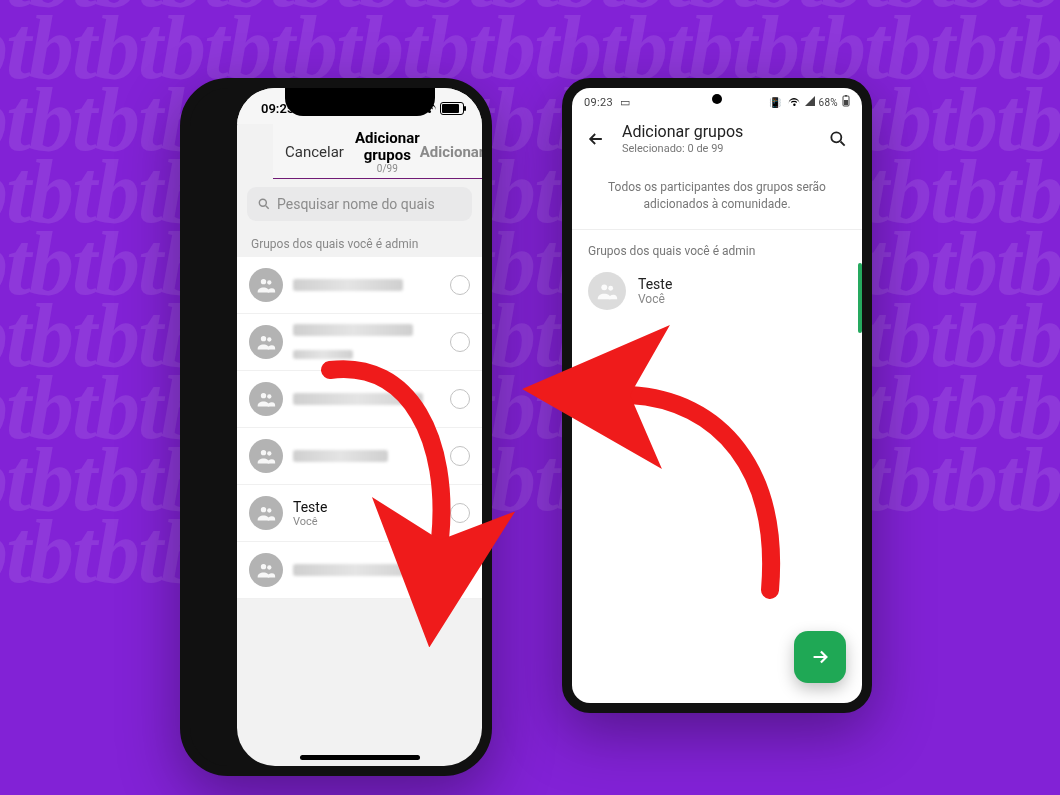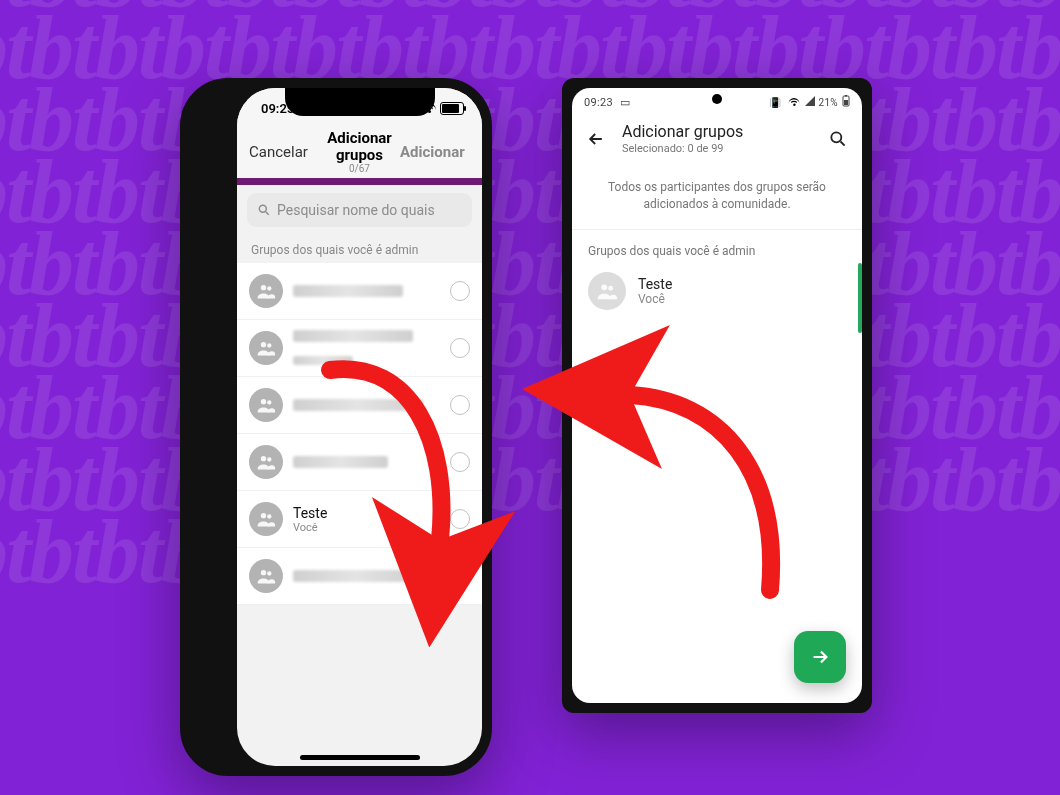--- a/index.html
+++ b/index.html
@@ -151,21 +151,22 @@
     background: #000;
     border-radius: 1px;
   }
 
   .ios-nav {
     display: flex;
     align-items: center;
     justify-content: space-between;
     padding: 6px 12px 4px 12px;
     background: #f6f6f6;
-    border-bottom: 7px solid #701a75;
+    border-bottom: 1px solid #701a75;
+    margin-left: 36px;
   }
   .ios-nav .center {
     text-align: center;
     line-height: 1.1;
   }
   .ios-nav .title {
     font-size: 15px;
     font-weight: 700;
     color: #000;
   }
@@ -277,21 +278,21 @@
     background: #000;
     border-radius: 3px;
   }
 
   
   .android {
     left: 562px;
     top: 78px;
     width: 310px;
     height: 635px;
-    border-radius: 12px;
+    border-radius: 28px;
   }
   .android .screen {
     border-radius: 18px;
     background: #fff;
   }
   .punch {
     position: absolute;
     top: 6px;
     left: 50%;
     transform: translateX(-50%);
@@ -431,21 +432,21 @@
         <span class="bat">
             <span class="fill"></span>
           </span>
       </span>
     </div>
 
     <div class="ios-nav">
       <div class="side">Cancelar</div>
       <div class="center">
         <div class="title">Adicionar grupos</div>
-        <div class="sub">0/67</div>
+        <div class="sub">0/99</div>
       </div>
       <div class="side right">Adicionar</div>
     </div>
 
     <div class="search">
       <span class="mag">
         <svg width="14" height="14" viewBox="0 0 24 24" fill="none" stroke="#8c8c8c" stroke-width="2.5">
           <circle cx="10" cy="10" r="6"></circle>
           <line x1="20" y1="20" x2="15" y2="15"></line>
         </svg>
@@ -562,21 +563,21 @@
       <span class="right">
         <span>📳</span>
         <span class="wifi-ico" style="transform:scale(.8);">
             <span class="wifi-dot"></span>
           </span>
         <span>
           <svg width="10" height="10" viewBox="0 0 10 10">
               <path d="M0 10 L10 10 L10 0 Z" fill="#444"></path>
             </svg>
         </span>
-        <span>21%</span>
+        <span>68%</span>
         <span>
           <svg width="8" height="12" viewBox="0 0 8 12">
               <rect x="1" y="1" width="6" height="10" rx="1" fill="none" stroke="#444"></rect>
               <rect x="2" y="5" width="4" height="5" fill="#444"></rect>
               <rect x="3" y="0" width="2" height="1.5" fill="#444"></rect>
             </svg>
         </span>
       </span>
     </div>
 

